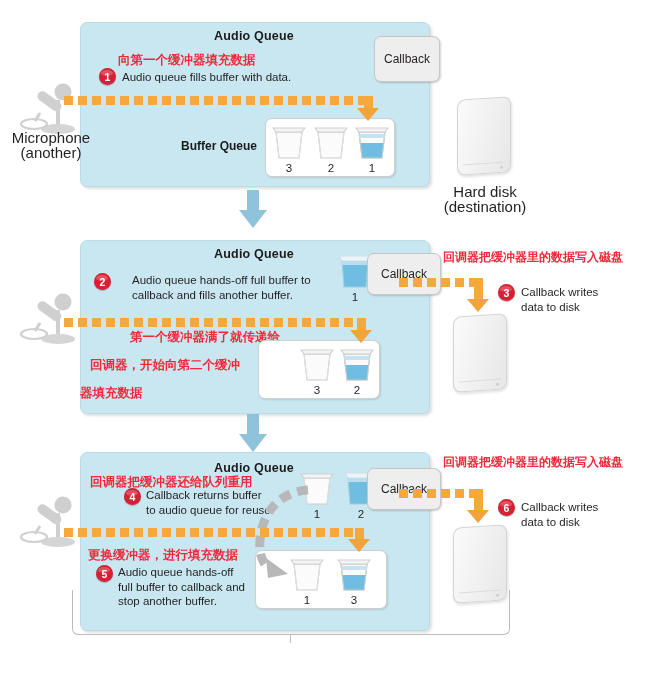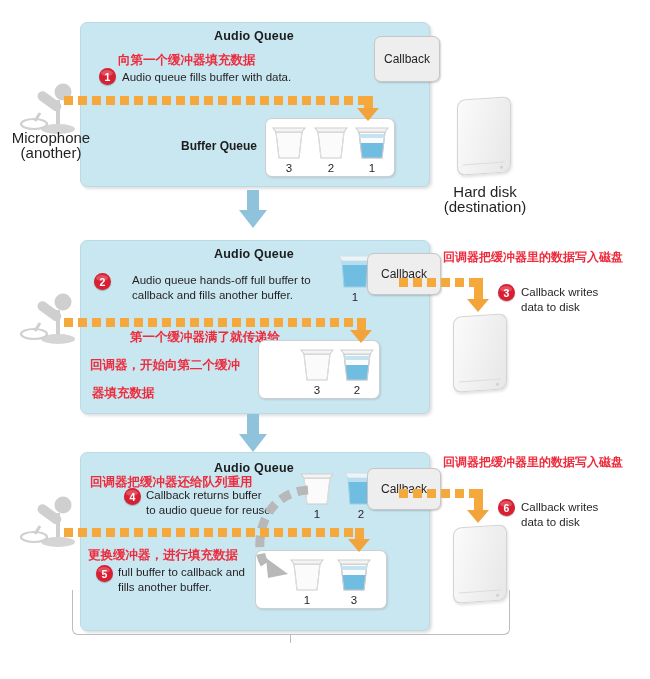--- a/index.html
+++ b/index.html
@@ -206,21 +206,21 @@
   <div class="panel-title" style="left:80px;top:247px;width:348px;">Audio Queue</div>
 
   <div class="bullet" style="left:94px;top:273px;">2</div>
   <div class="en" style="left:132px;top:273px;">
     <div>Audio queue hands-off full buffer to</div>
     <div>callback and fills another buffer.</div>
   </div>
 
   <div class="cn" style="left:90px;top:327px;margin-left:40px;">第一个缓冲器满了就传递给</div>
   <div class="cn" style="left:90px;top:355px;">回调器，开始向第二个缓冲</div>
-  <div class="cn" style="left:92px;top:383px;">器填充数据</div>
+  <div class="cn" style="left:80px;top:383px;">器填充数据</div>
 
   <div class="buf" style="left:338px;top:253px;">
     <svg width="34" height="38" viewBox="0 0 34 38">
       <polygon points="4,8 30,8 28,34 6,34" fill="#6fbde0" stroke="#9fcfe4" stroke-width="1.1"></polygon>
       <polygon points="1,3 33,3 30,8 4,8" fill="#eaf4f9" stroke="#cfdfe6" stroke-width="1.1"></polygon>
       <rect x="4" y="8" width="26" height="4" fill="#b9ddee"></rect>
     </svg>
     <span class="num">1</span>
   </div>
 
@@ -295,22 +295,23 @@
   <div class="bullet" style="left:124px;top:488px;">4</div>
   <div class="en" style="left:146px;top:488px;">
     <div>Callback returns buffer</div>
     <div>to audio queue for reuse.</div>
   </div>
 
   <div class="cn" style="left:88px;top:545px;">更换缓冲器，进行填充数据</div>
 
   <div class="bullet" style="left:96px;top:565px;">5</div>
   <div class="en" style="left:118px;top:565px;">
+    <div>Audio queue hands-off</div>
     <div>full buffer to callback and</div>
-    <div>fills another buffer.</div>
+    <div>stop another buffer.</div>
   </div>
 
   <div class="buf" style="left:300px;top:470px;">
     <svg width="34" height="38" viewBox="0 0 34 38">
       <polygon points="4,8 30,8 27,34 7,34" fill="#fbfbfb" stroke="#cccccc" stroke-width="1.1"></polygon>
       <polygon points="1,4 33,4 30,8 4,8" fill="#f4f4f4" stroke="#cfcfcf" stroke-width="1.1"></polygon>
       <line x1="4" y1="8" x2="7" y2="34" stroke="#dedede" stroke-width="1"></line>
       <line x1="30" y1="8" x2="27" y2="34" stroke="#dedede" stroke-width="1"></line>
     </svg>
     <span class="num">1</span>

